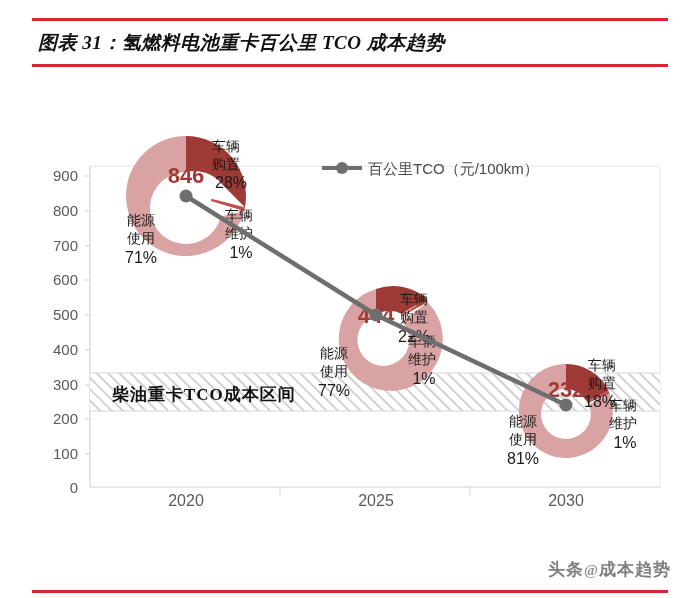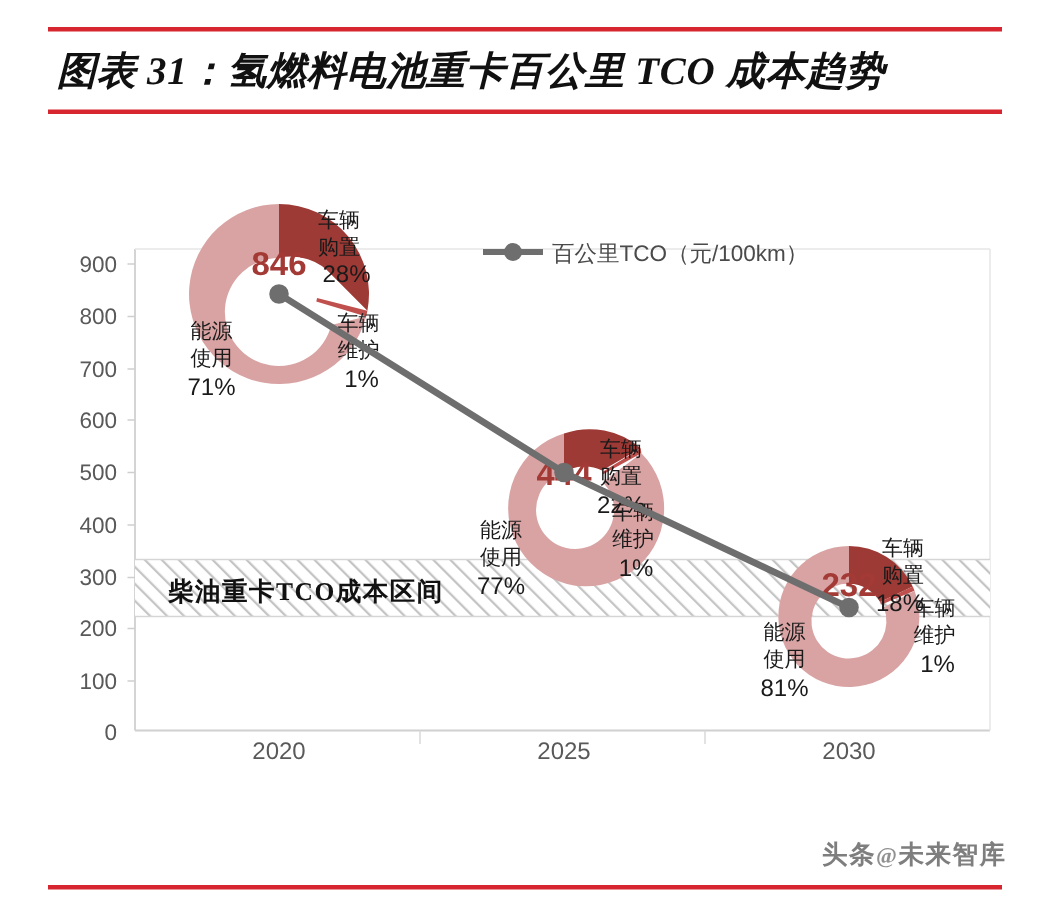--- a/index.html
+++ b/index.html
@@ -29,21 +29,21 @@
   }
   .rule-bottom {
     height: 3px;
     background: #D7262F;
     width: 100%;
   }
   .title-text {
     font-family: "Liberation Serif", "DejaVu Serif", serif;
     font-weight: bold;
     font-style: italic;
-    font-size: 26px;
+    font-size: 19px;
     color: #111111;
     padding: 9px 4px 8px 6px;
     letter-spacing: 0.5px;
     white-space: nowrap;
   }
 
   
   .chart-area {
     position: absolute;
     left: 0;
@@ -243,15 +243,15 @@
     <g>
       <line x1="322" y1="60" x2="362" y2="60" stroke="#6E6E6E" stroke-width="4"></line>
       <circle cx="342" cy="60" r="6" fill="#6E6E6E"></circle>
       <text x="368" y="66" font-family="Liberation Sans, DejaVu Sans, sans-serif" font-size="15" fill="#4a4a4a">百公里TCO（元/100km）</text>
     </g>
 
   </svg>
 </div>
 
 <div class="watermark">
-  <span>头条</span><span class="at-mark">@</span><span>未来智库</span>
+  <span>头条</span><span class="at-mark">@</span><span>成本趋势</span>
 </div>
 <div class="rule-footer"></div>
 
 </body></html>

